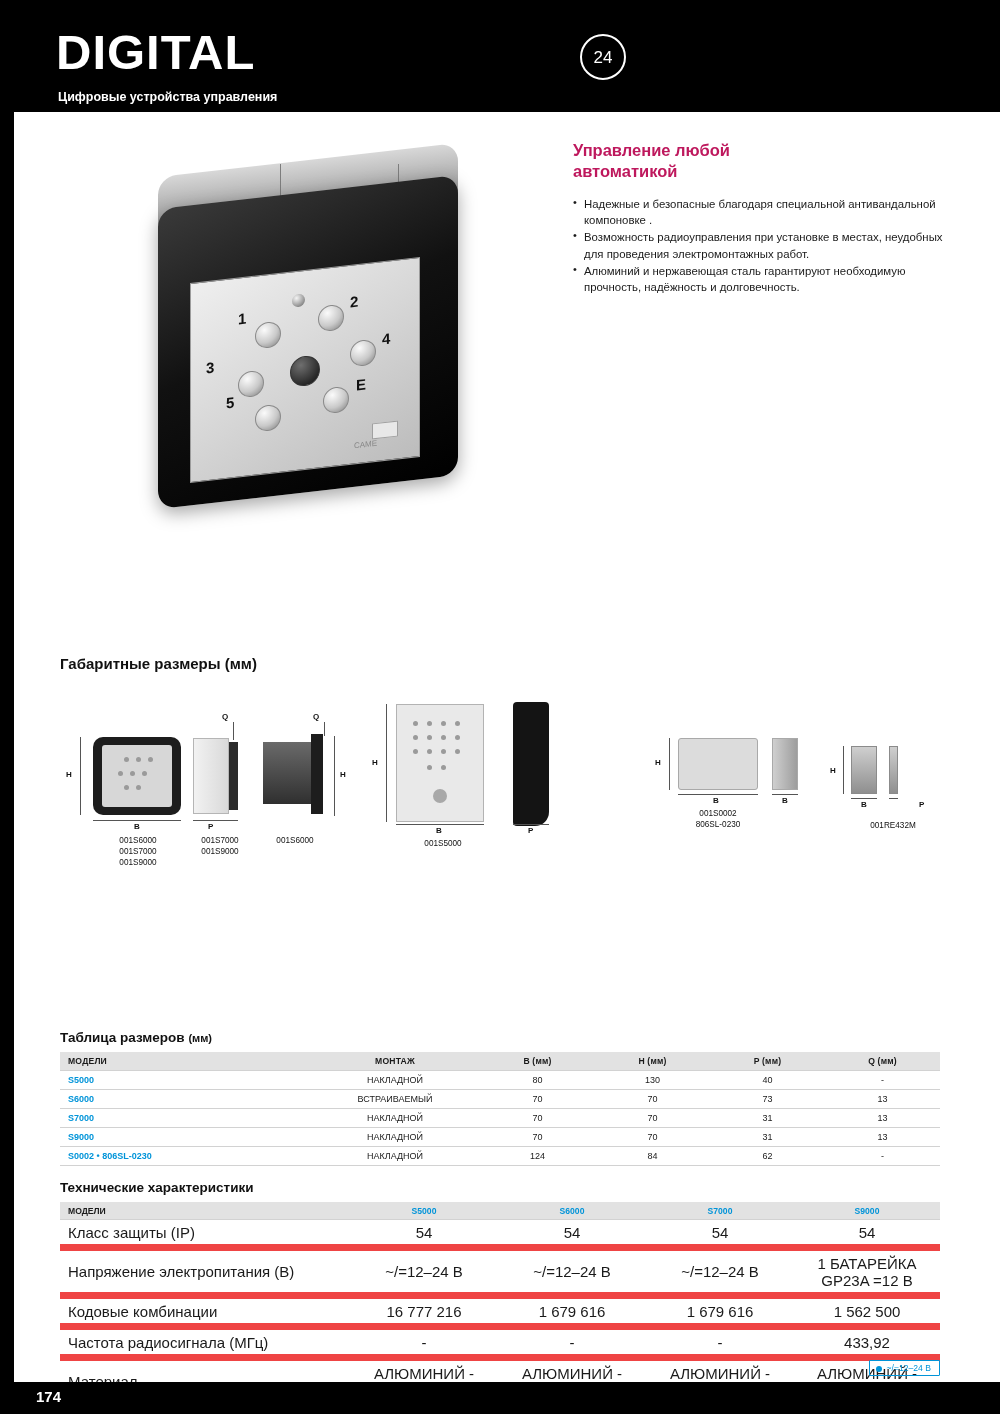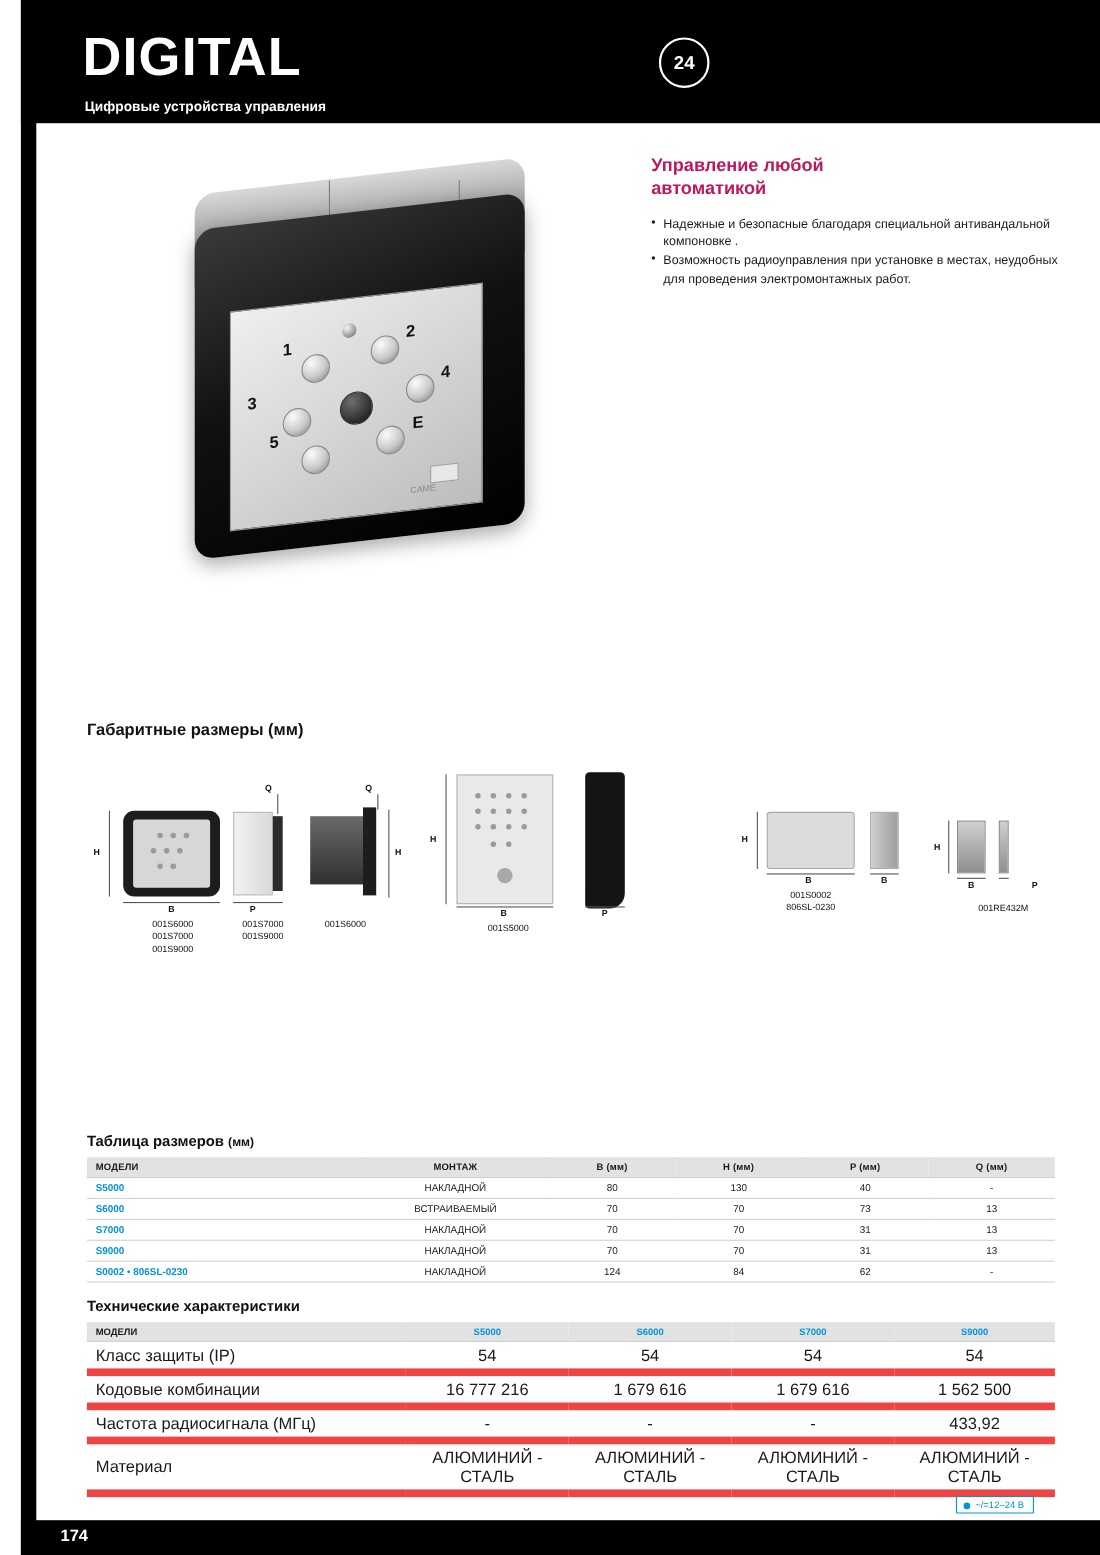--- a/index.html
+++ b/index.html
@@ -4,21 +4,21 @@
 <style>
   * { box-sizing: border-box; }
   html, body { margin:0; padding:0; }
   body {
     width:1000px; height:1414px; position:relative;
     background:#ffffff;
     font-family:"Liberation Sans", sans-serif;
     color:#1a1a1a;
     overflow:hidden;
   }
-  .page { position:absolute; inset:0;margin-left:19px; }
+  .page { position:absolute; inset:0; }
 
   
   .header {
     position:absolute; left:0; top:0; width:1000px; height:112px;
     background:#000;
   }
   .brand {
     position:absolute; left:56px; top:24px;
     font-size:49px; font-weight:bold; letter-spacing:1px;
     color:#ffffff; font-family:"Liberation Sans", sans-serif;
@@ -28,21 +28,21 @@
     font-size:12.5px; color:#ffffff; font-weight:bold;
   }
   .badge24 {
     position:absolute; left:580px; top:34px;
     width:46px; height:46px; border-radius:50%;
     border:2px solid #ffffff; color:#ffffff;
     display:flex; flex-direction:column; align-items:center; justify-content:center;
     line-height:1;
   }
   .badge24 .b-top { font-size:7px; letter-spacing:0px; margin-bottom:1px;}
-  .badge24 .b-num { font-size:17px; font-weight:bold; }
+  .badge24 .b-num { font-size:17px; font-weight:normal; }
   .badge24 .b-bot { font-size:7px; margin-top:1px;}
 
   
   .intro-title {
     position:absolute; left:573px; top:140px; width:380px;
     color:#be185d; font-size:16.5px; font-weight:bold; line-height:1.3;
   }
   .intro-list {
     position:absolute; left:573px; top:196px; width:380px;
     font-size:11.4px; line-height:1.42; color:#1a1a1a;
@@ -260,20 +260,21 @@
     <div class="sig">CAME</div>
   </div>
 
   <div class="intro-title">
     <div>Управление любой</div>
     <div>автоматикой</div>
   </div>
   <div class="intro-list">
     <div class="li">Надежные и безопасные благодаря специальной антивандальной компоновке .</div>
     <div class="li">Возможность радиоуправления при установке в местах, неудобных для проведения электромонтажных работ.</div>
+    <div class="li">Алюминий и нержавеющая сталь гарантируют необходимую прочность, надёжность и долговечность.</div>
   </div>
 
   <div class="sec-title" id="dims-title">Габаритные размеры (мм)</div>
 
   <div class="dims">
 
     <div class="watermark">McGrp.Ru</div>
 
     <div class="d-front">
       <div class="inner">
@@ -430,20 +431,27 @@
     </thead>
     <tbody>
       <tr>
         <td class="left">Класс защиты (IP)</td>
         <td>54</td>
         <td>54</td>
         <td>54</td>
         <td>54</td>
       </tr>
       <tr>
+        <td class="left">Напряжение электропитания (B)</td>
+        <td>~/=12–24 В</td>
+        <td>~/=12–24 В</td>
+        <td>~/=12–24 В</td>
+        <td>1 БАТАРЕЙКА GP23A =12 В</td>
+      </tr>
+      <tr>
         <td class="left">Кодовые комбинации</td>
         <td>16 777 216</td>
         <td>1 679 616</td>
         <td>1 679 616</td>
         <td>1 562 500</td>
       </tr>
       <tr>
         <td class="left">Частота радиосигнала (МГц)</td>
         <td>-</td>
         <td>-</td>

